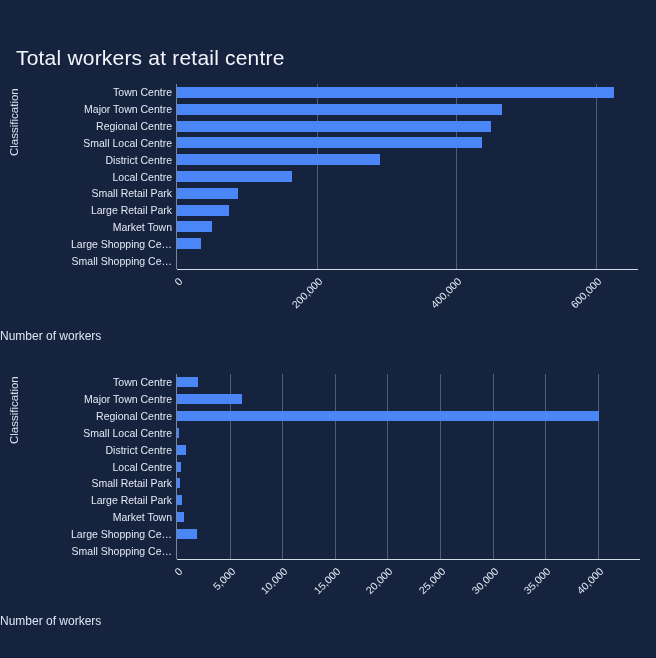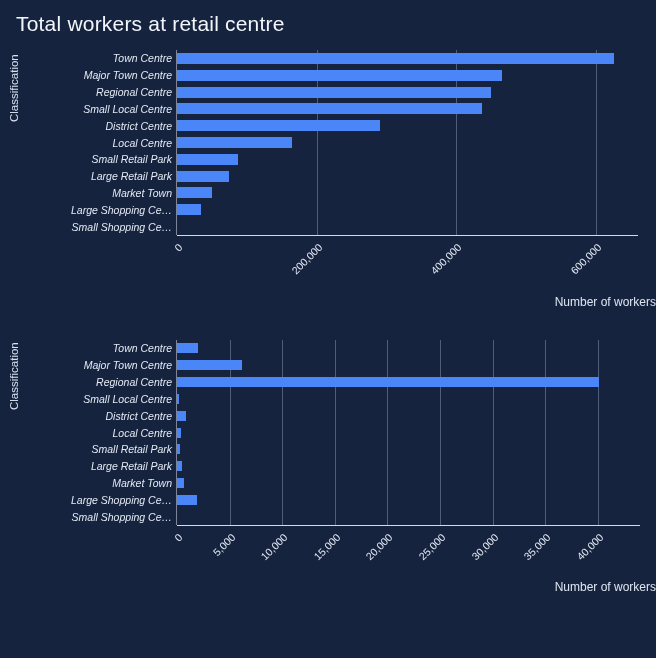--- a/index.html
+++ b/index.html
@@ -41,21 +41,21 @@
     font-size: 11.5px;
     color: #d8e0ee;
     transform-origin: left top;
     transform: rotate(-90deg);
     white-space: nowrap;
   }
   .xlabel {
     position: absolute;
     font-size: 12px;
     color: #dfe6f2;
-    text-align: right;
+    text-align: left;
     width: 100%;
   }
   
   .plot {
     position: absolute;
     border-left: 1px solid #7c8598;
   }
   .gridline {
     position: absolute;
     top: 0;
@@ -74,40 +74,39 @@
     background: #4a86f7;
   }
   .cat-label {
     position: absolute;
     right: 0;
     font-size: 10.5px;
     color: #e4eaf4;
     text-align: right;
     white-space: nowrap;
     transform: translateY(-50%);
-    font-style: italic;
   }
   .tick-label {
     position: absolute;
     font-size: 10.5px;
     color: #e4eaf4;
     white-space: nowrap;
   }
   .tick-rot {
     transform-origin: right top;
     transform: rotate(-45deg);
     text-align: right;
   }
 </style>
 </head>
 <body>
 
 <div class="page">
 
-  <div class="panel" style="height:330px;">
+  <div class="panel" style="height:330px;margin-top:34px;">
     <div class="panel-title">Total workers at retail centre</div>
 
     <div class="plot-wrap" style="height:290px;">
       <div class="ylabel" style="top:80px;">Classification</div>
       <div id="plot0" class="plot" style="left:176px; top:8px; width:460px; height:185px;">
           <div class="gridline" style="left: 139.697px; height: 185px;"></div>
           <div class="gridline" style="left: 279.394px; height: 185px;"></div>
           <div class="gridline" style="left: 419.091px; height: 185px;"></div>
           <div class="axis-line" style="top: 185px; width: 461px;"></div>
           <div class="bar" style="left: 0px; top: 2.90909px; height: 11px; width: 436.553px; background: rgb(74, 134, 247);"></div>

